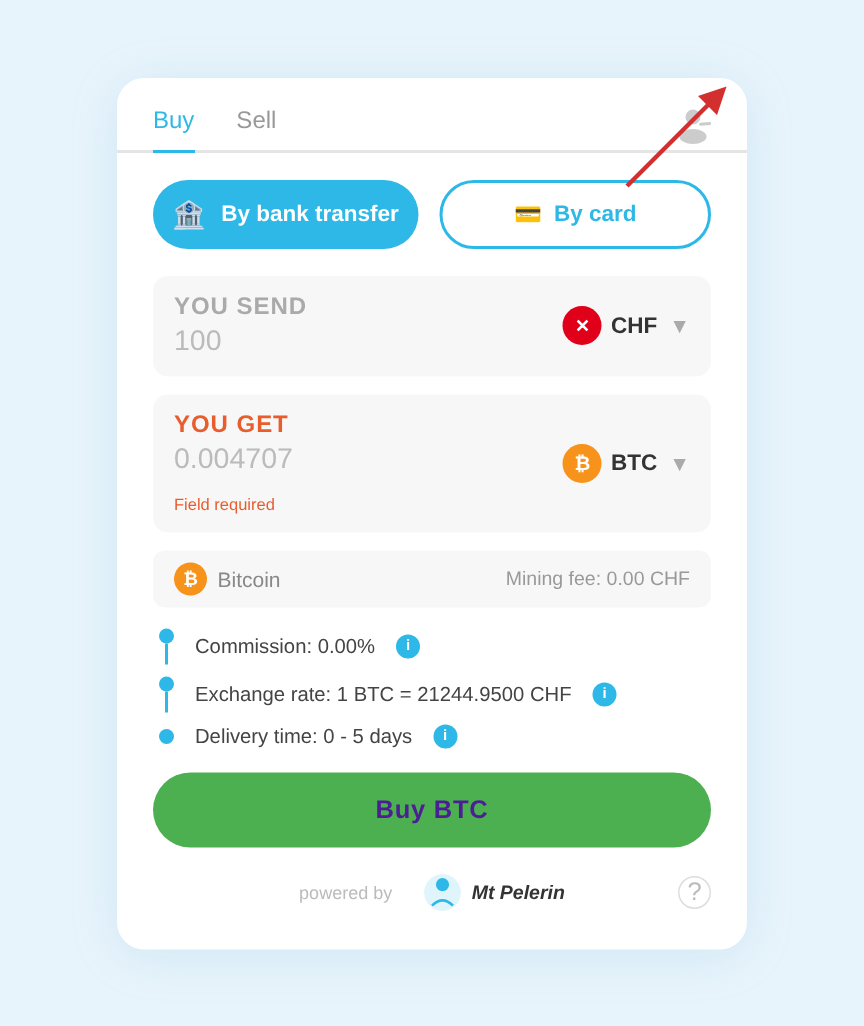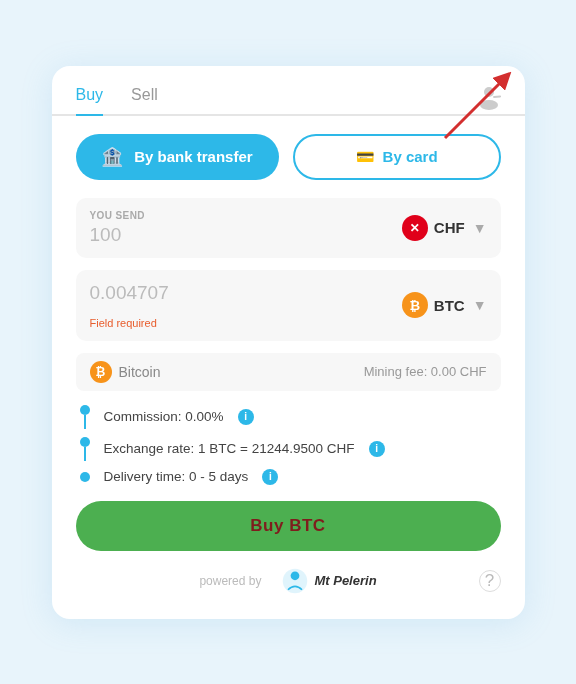--- a/index.html
+++ b/index.html
@@ -8,21 +8,21 @@
       display: flex;
       align-items: center;
       justify-content: center;
       min-height: 100vh;
       font-family: -apple-system, BlinkMacSystemFont, 'Segoe UI', sans-serif;
     }
     .card {
       background: #fff;
       border-radius: 18px;
       box-shadow: 0 4px 32px rgba(100,180,220,0.18);
-      width: 473px;
+      width: 420px;
       padding: 0 0 24px 0;
       position: relative;
     }
     .tabs {
       display: flex;
       align-items: flex-end;
       padding: 18px 24px 0 24px;
       border-bottom: 2px solid #e5e5e5;
       position: relative;
     }
@@ -100,21 +100,21 @@
       background: #f7f7f7;
       border-radius: 10px;
       margin-bottom: 12px;
       padding: 12px 14px;
       gap: 0;
     }
     .input-left {
       flex: 1;
     }
     .input-label {
-      font-size: 10px;
+      font-size: 16px;
       color: #aaa;
       font-weight: 600;
       letter-spacing: 0.04em;
       text-transform: uppercase;
       margin-bottom: 3px;
     }
     .input-value {
       font-size: 19px;
       color: #bbb;
       font-weight: 400;
@@ -243,21 +243,21 @@
       background: #2db8e8;
     }
     .vline {
       width: 2px;
       height: 14px;
       background: #2db8e8;
     }
     .buy-btn {
       width: 100%;
       background: #4caf50;
-      color: #7f1d1d;
+      color: #4c1d95;
       border: none;
       border-radius: 50px;
       padding: 15px 0;
       font-size: 17px;
       font-weight: 700;
       cursor: pointer;
       margin-bottom: 16px;
       letter-spacing: 0.03em;
     }
     .footer {
@@ -351,20 +351,21 @@
           <div class="currency-icon chf-icon">✕</div>
           <span>CHF</span>
         </div>
         <span class="chevron">▼</span>
       </div>
     </div>
 
     
     <div class="input-row">
       <div class="input-left">
+        <div class="input-label" style="color:#e85d2d">YOU GET</div>
         <div class="input-value you-get">0.004707</div>
         <div class="field-required">Field required</div>
       </div>
       <div class="input-right">
         <div class="currency-badge">
           <div class="currency-icon btc-icon">₿</div>
           <span>BTC</span>
         </div>
         <span class="chevron">▼</span>
       </div>

